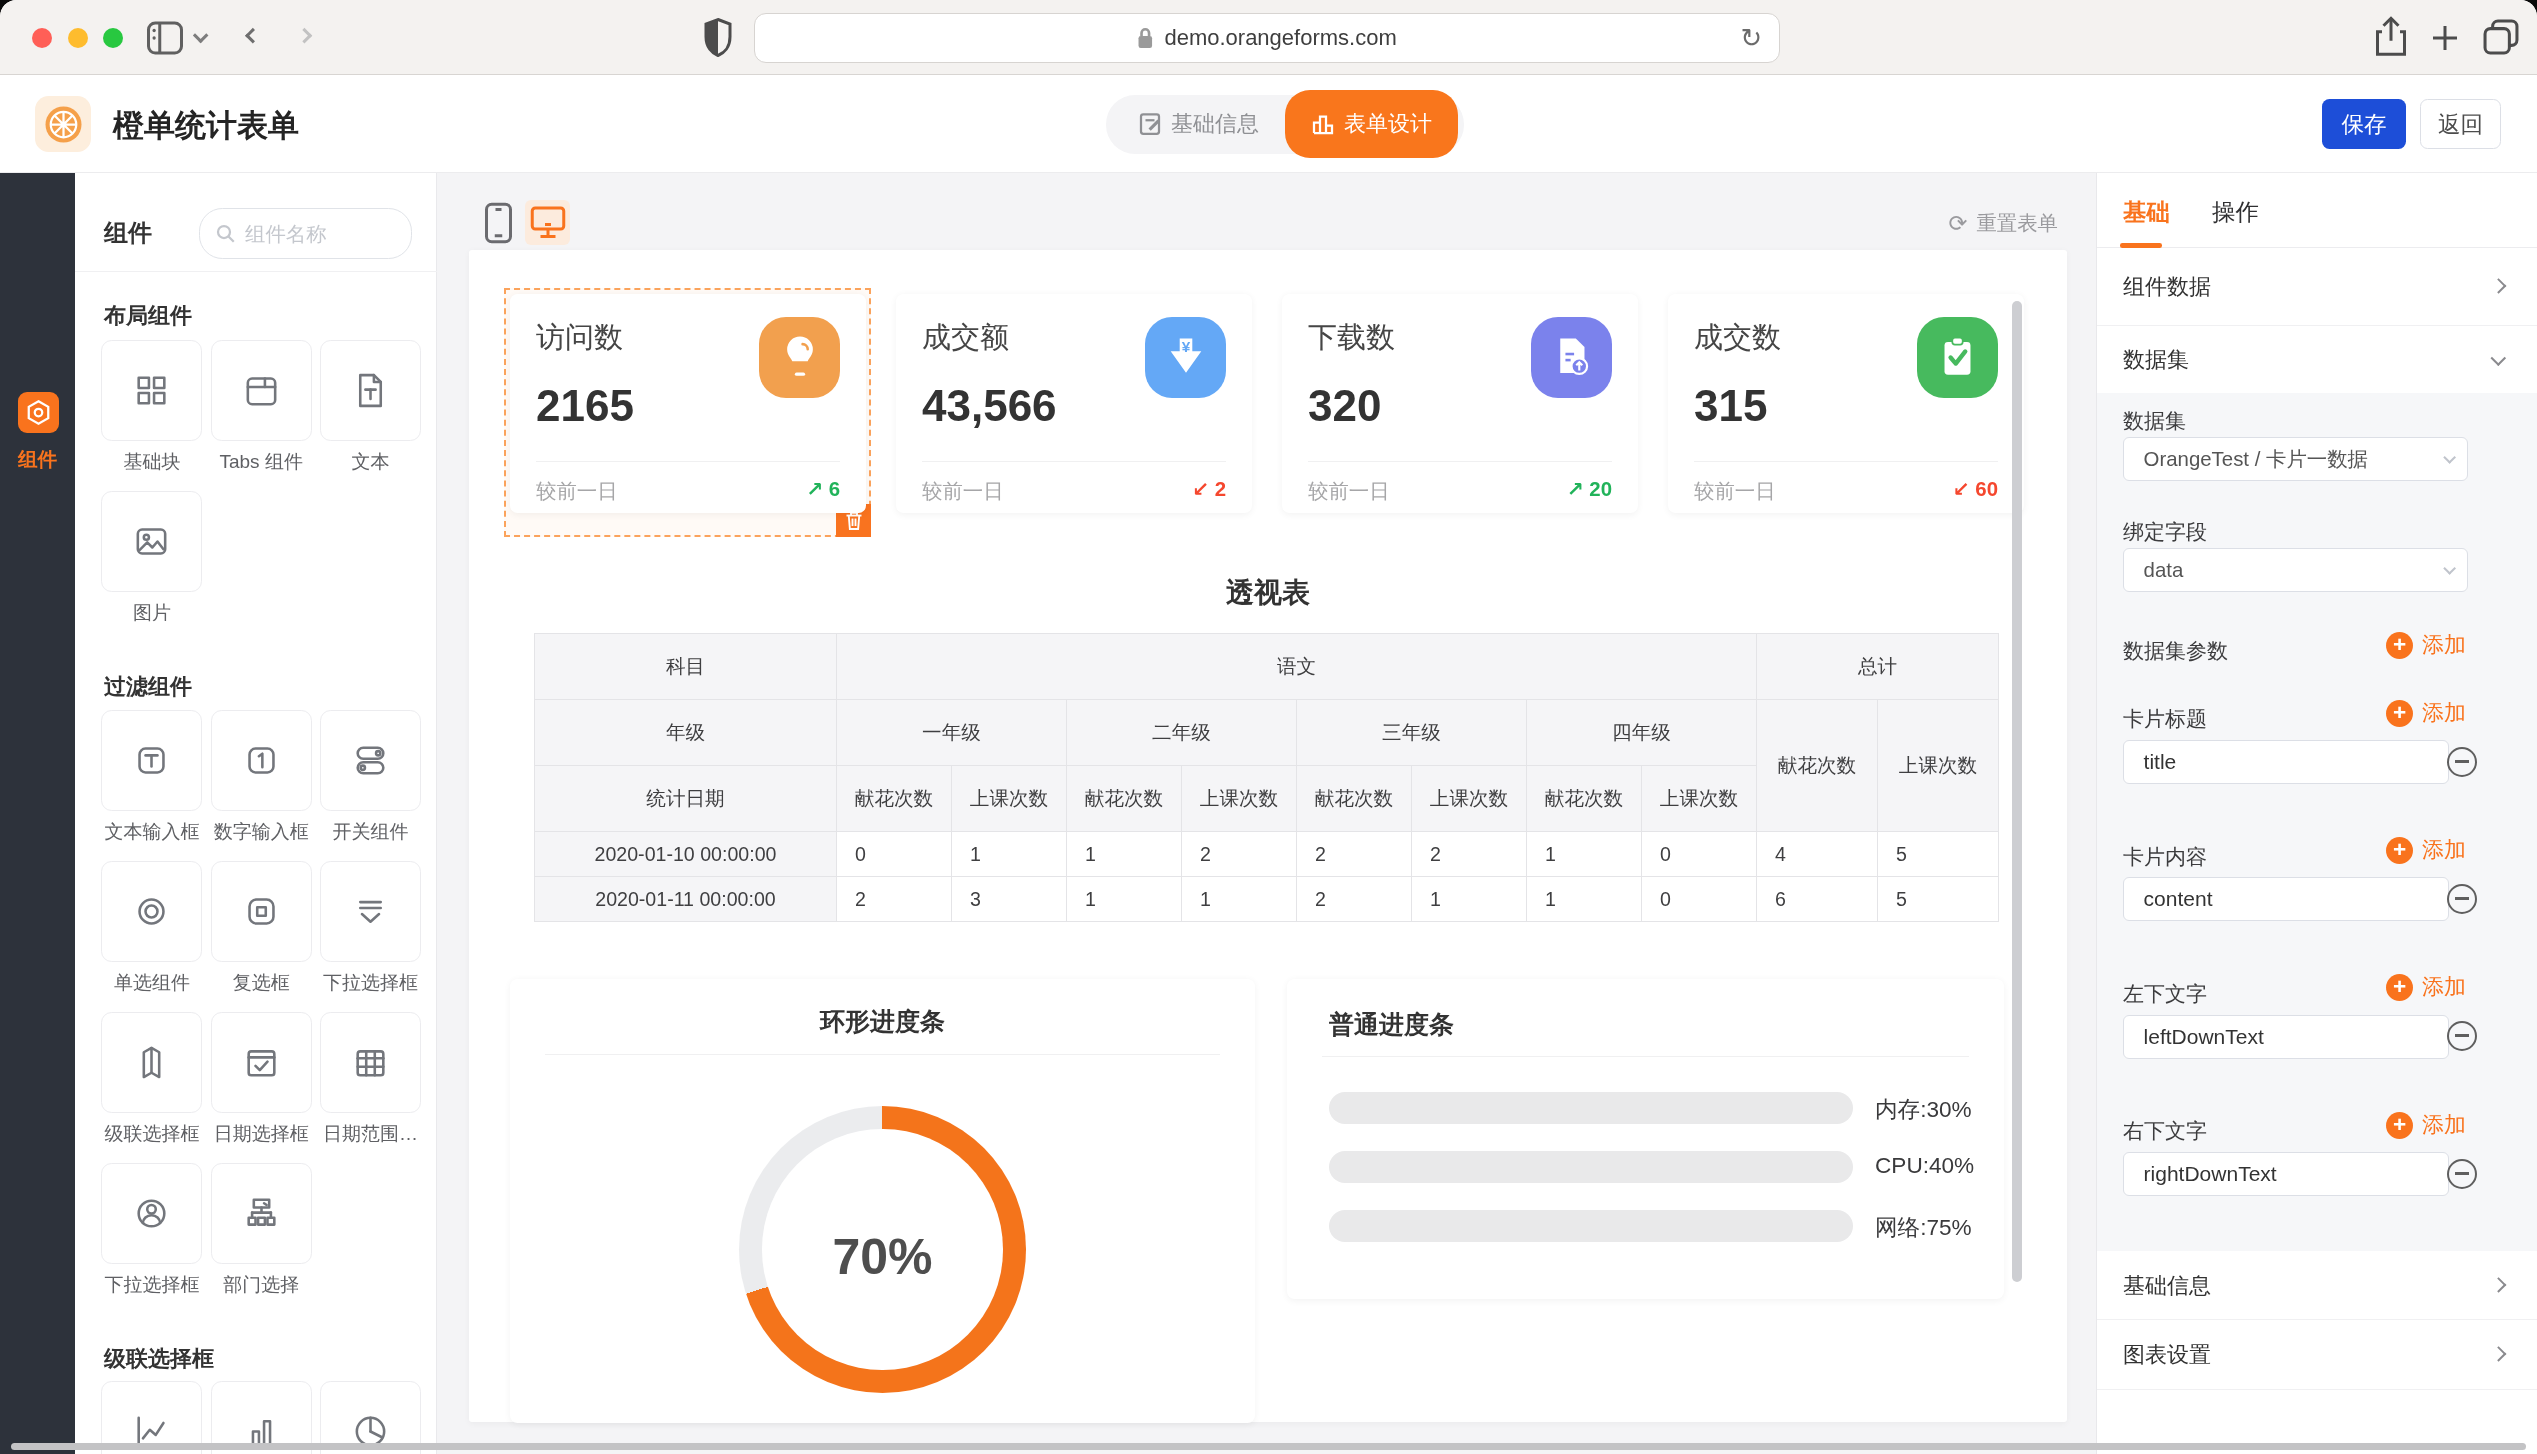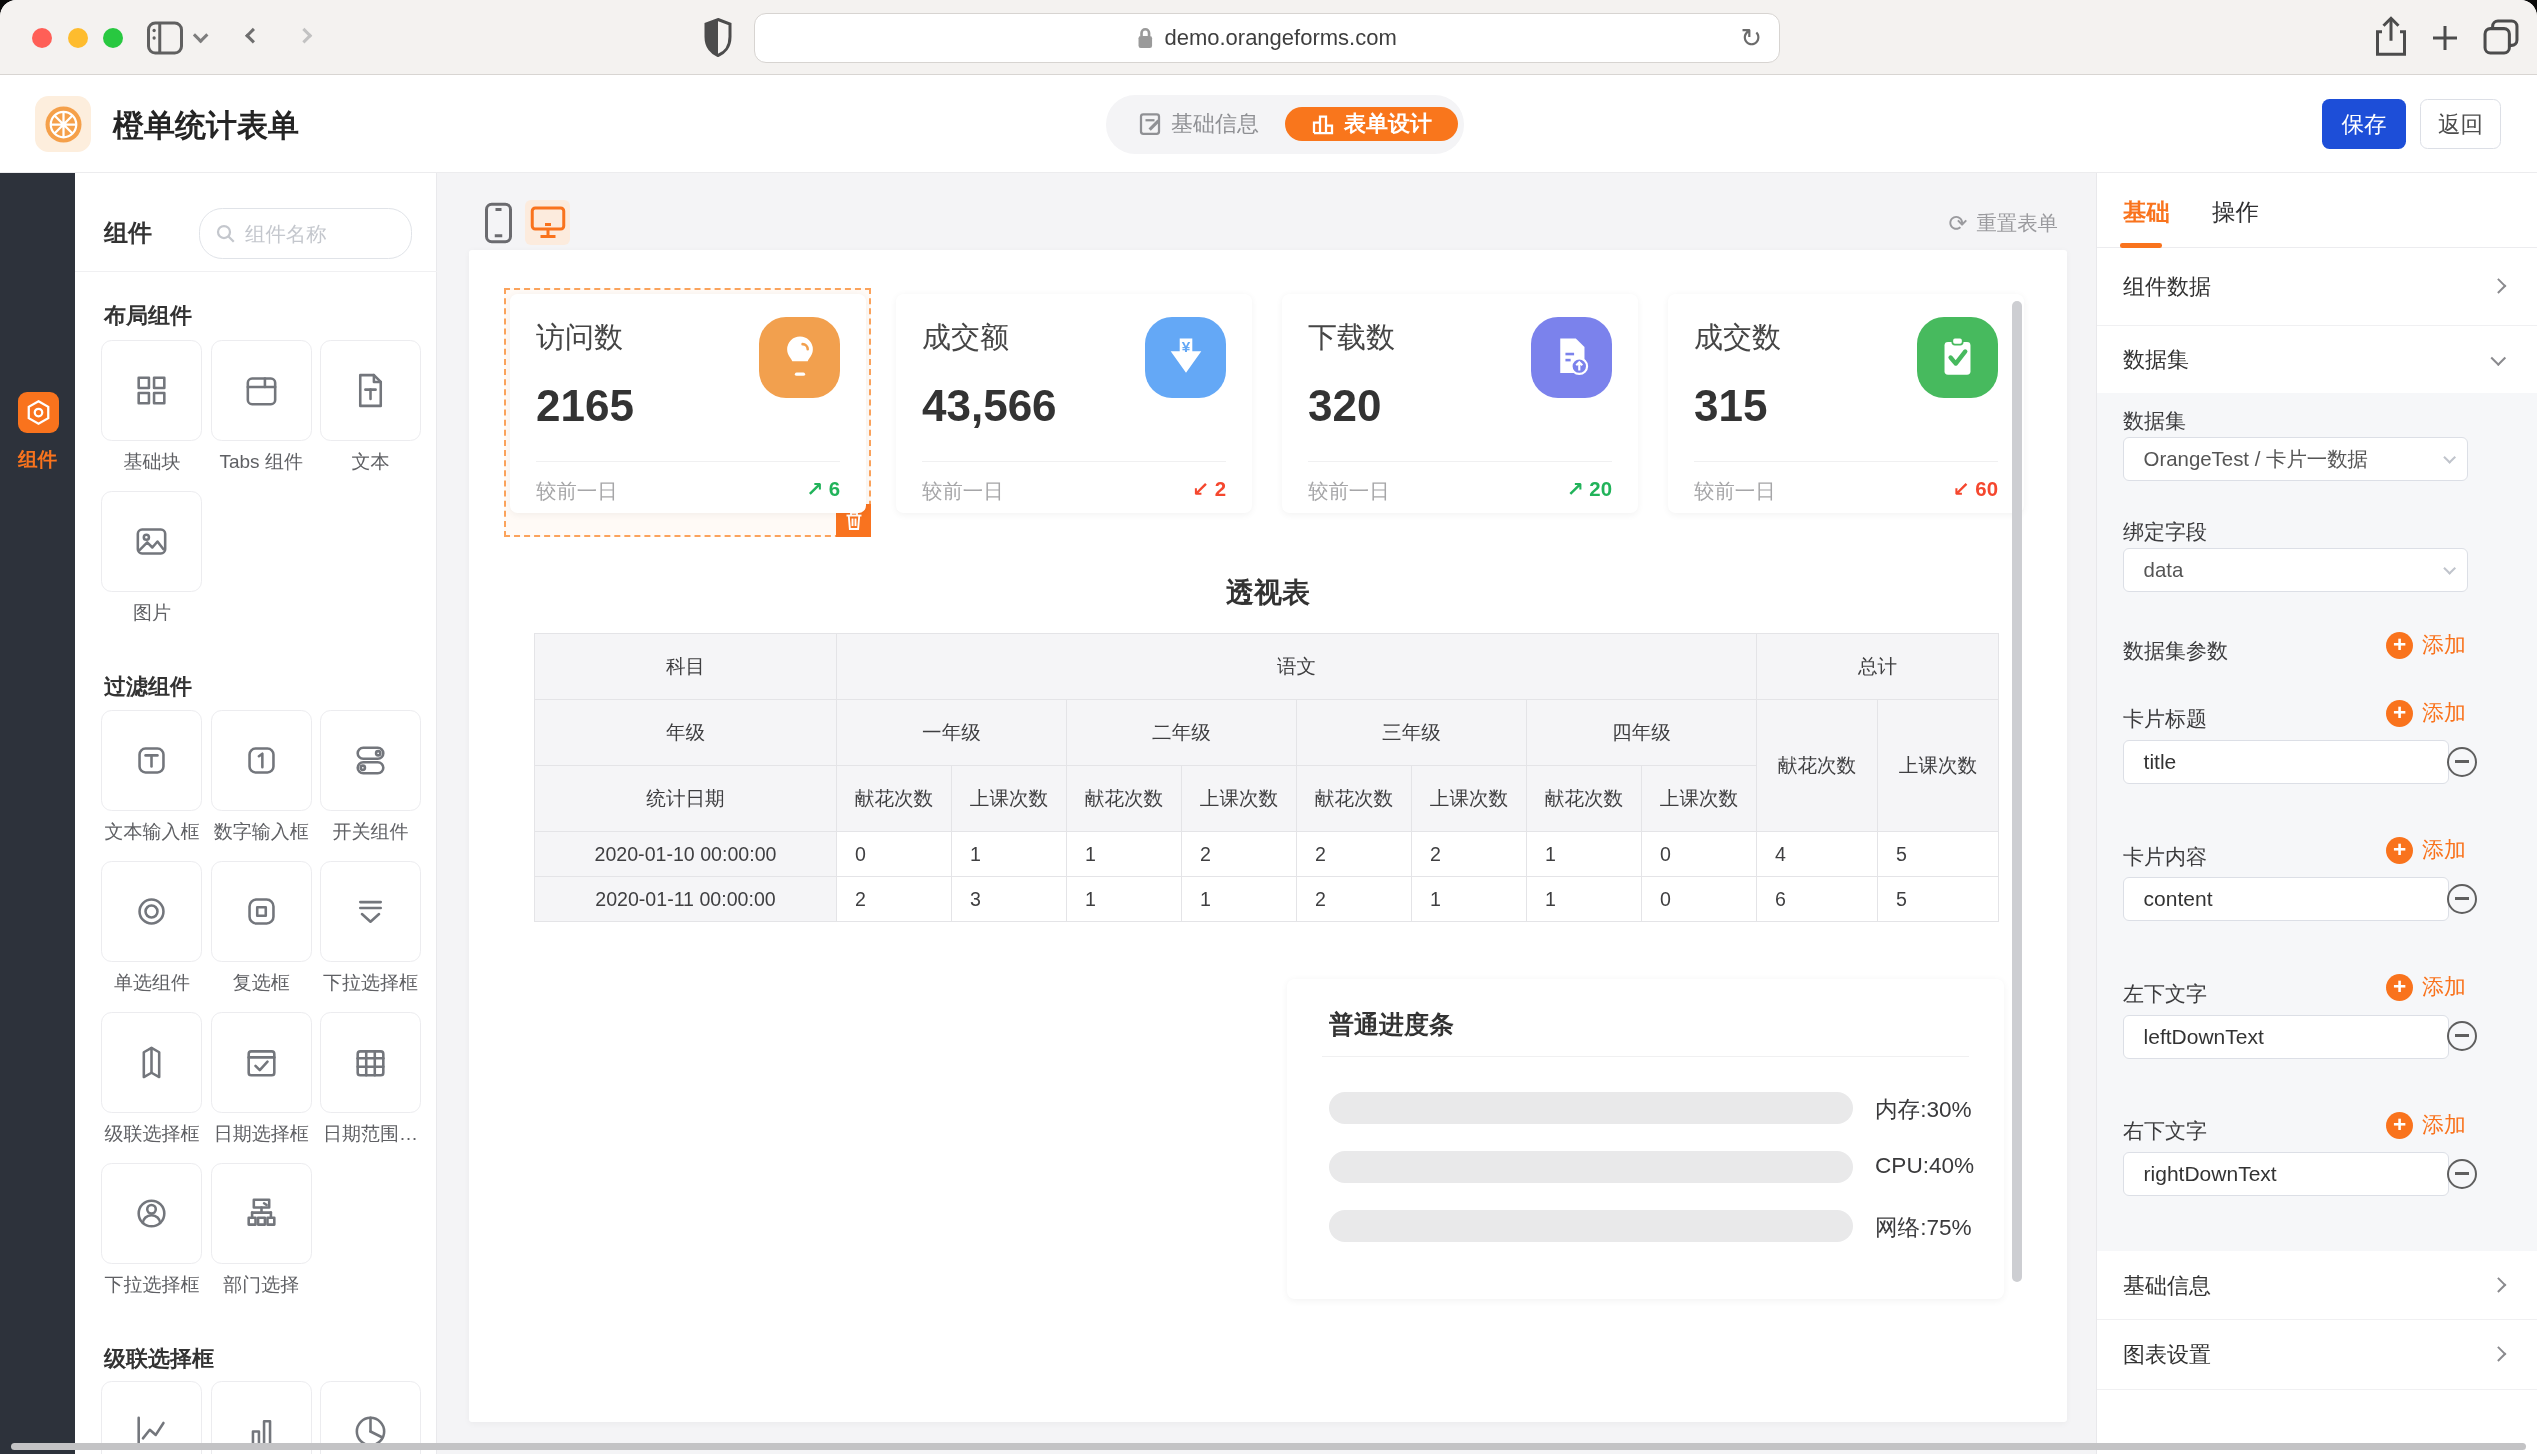--- a/index.html
+++ b/index.html
@@ -14,21 +14,21 @@
 .chev.right{transform:rotate(-45deg);}
 .chev.down{transform:rotate(45deg);}
 .urlbar{position:absolute;left:754px;top:13px;width:1026px;height:50px;background:#fff;border:1.5px solid #d7d4d1;border-radius:12px;display:flex;align-items:center;justify-content:center;gap:10.6px;color:#3e3e3e;font-size:22px;}
 .urlbar .reload{position:absolute;right:16.6px;font-size:26px;color:#6b6b6b;}
 
 .apph{position:absolute;left:0;top:75px;right:0;height:98px;background:#fff;border-bottom:1.5px solid #ececee;}
 .logo{position:absolute;left:35px;top:21px;width:56px;height:56px;border-radius:13.6px;background:#fdeedd;display:flex;align-items:center;justify-content:center;}
 .apptitle{position:absolute;left:113px;top:30px;font-size:31px;font-weight:bold;color:#242424;}
 .seg{position:absolute;left:1106px;top:19.6px;height:59px;background:#f4f4f6;border-radius:29px;display:flex;align-items:center;padding:0 6px;}
 .seg .item{display:flex;align-items:center;gap:9px;color:#8f9094;font-size:22px;padding:0 26px;height:59px;}
-.seg .item.on{background:#F9761C;color:#fff;border-radius:25px;height:34px;font-weight:bold;}
+.seg .item.on{background:#F9761C;color:#fff;border-radius:25px;height:68px;font-weight:normal;}
 .btn{position:absolute;top:24px;height:50px;border-radius:7.5px;font-size:22.6px;display:flex;align-items:center;justify-content:center;}
 .btn.save{left:2322px;width:84px;background:#1d4ed8;color:#fff;}
 .btn.back{left:2420px;width:81px;background:#fff;border:1.5px solid #dcdfe6;color:#4c4c4c;}
 
 .rail{position:absolute;left:0;top:173px;bottom:0;width:75px;background:#2d323b;}
 .rail .box{position:absolute;left:18px;top:219px;width:41px;height:41px;background:#F9731D;border-radius:9px;display:flex;align-items:center;justify-content:center;}
 .rail .lbl{position:absolute;left:0;top:273px;width:75px;text-align:center;color:#F9731D;font-size:19.6px;font-weight:bold;}
 
 .panel{position:absolute;left:75px;top:173px;bottom:0;width:362px;background:#fff;border-right:1.5px solid #e9e9ec;}
 .panel .ptitle{position:absolute;left:29px;top:44px;font-size:24px;font-weight:bold;color:#333;}
@@ -564,20 +564,26 @@
           <td class="n">2</td>
           <td class="n">1</td>
           <td class="n">1</td>
           <td class="n">0</td>
           <td class="n">6</td>
           <td class="n">5</td>
         </tr>
       </tbody>
         </table>
 
+      <div class="wcard" style="left:41px;top:729px;width:745px;height:444px">
+        <div class="wtitle" style="position:absolute;left:0;top:26px;width:100%;text-align:center">环形进度条</div>
+        <div class="wdiv" style="top:75px"></div>
+        <div class="ring" id="ring" style="background: conic-gradient(rgb(244, 116, 27) 0deg, rgb(244, 116, 27) 252deg, rgb(235, 236, 238) 252deg, rgb(235, 236, 238) 360deg);"></div>
+        <div class="ringpct">70%</div>
+      </div>
 
       <div class="wcard" style="left:818px;top:729px;width:717px;height:320px">
         <div class="wtitle" style="position:absolute;left:42px;top:29px">普通进度条</div>
         <div class="wdiv" style="top:77px"></div>
         <div class="brow" style="top:113px">
           <div class="btrack"></div>
           <div class="bfill" style="width: 30%;"></div>
           <div class="blbl">内存:30%</div>
         </div>
         <div class="brow" style="top:172px">

